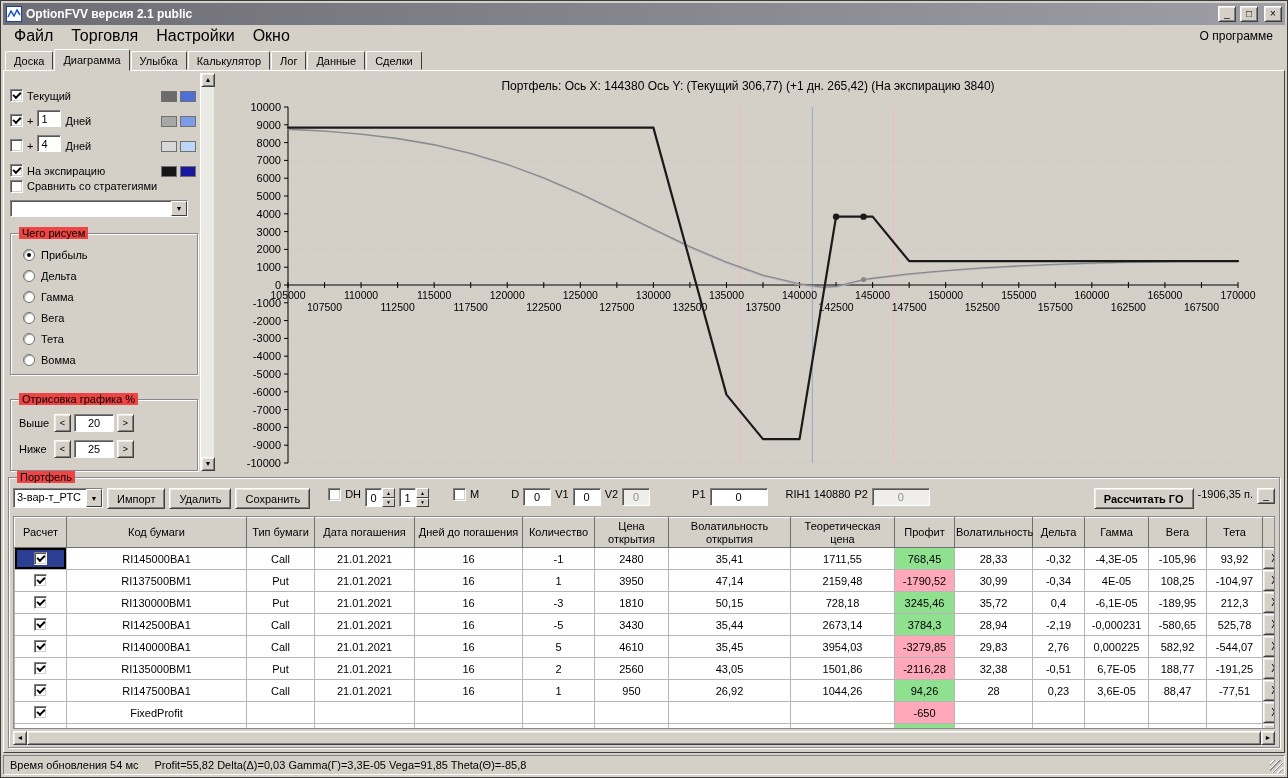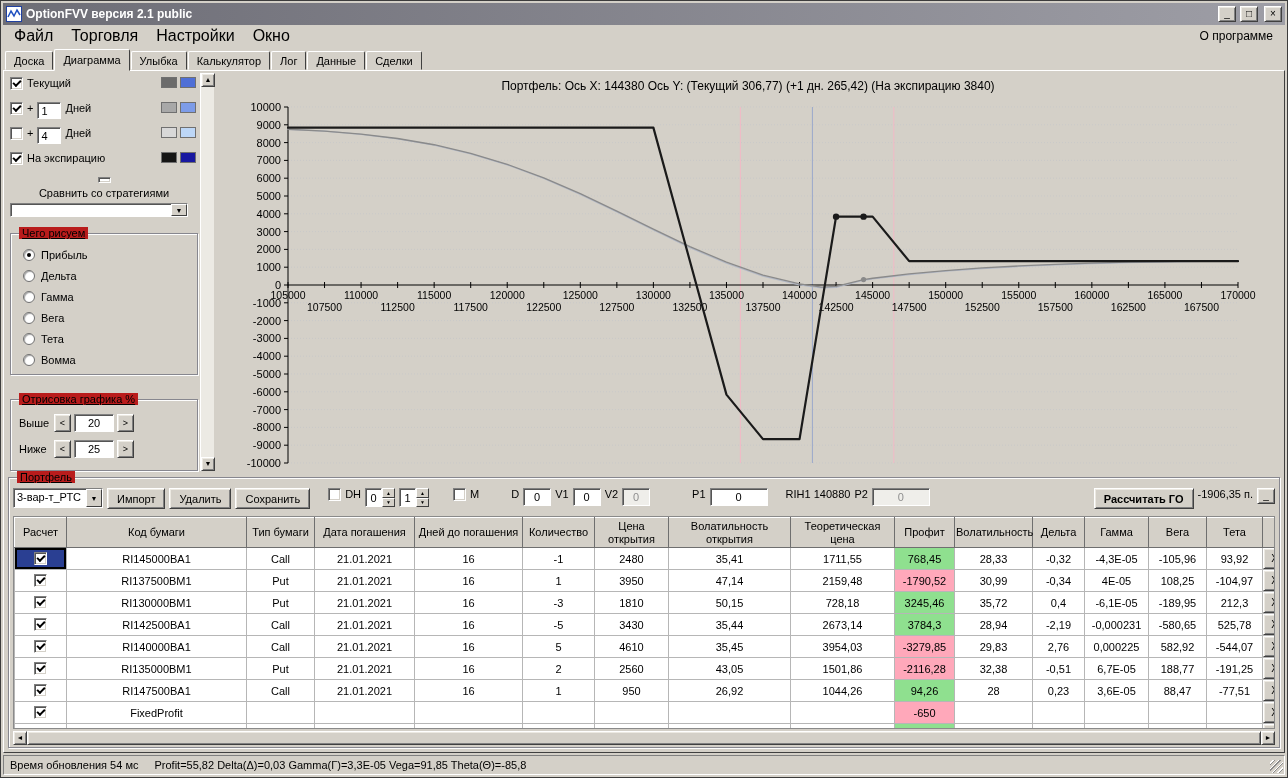--- a/index.html
+++ b/index.html
@@ -16,36 +16,36 @@
   .menu-item{padding:3px 9px;font-size:16px;}
   .menu-about{margin-left:auto;padding:3px 10px;font-size:12px;}
   
   .tabbar{height:23px;flex:0 0 23px;display:flex;align-items:flex-end;padding:2px 2px 0;}
   .tab{height:19px;padding:3px 8px 0;background:#d4d0c8;border:1px solid;border-color:#fff #404040 #d4d0c8 #fff;border-radius:2px 2px 0 0;margin-right:1px;white-space:nowrap;position:relative;z-index:1;}
   .tab.active{height:22px;margin-bottom:-1px;z-index:3;padding-top:4px;}
   .tab-page{flex:1;border:1px solid;border-color:#fff #404040 #404040 #fff;padding:2px;display:flex;flex-direction:column;min-height:0;}
   
   .main-row{display:flex;height:398px;flex:0 0 398px;}
   .left-panel{width:194px;flex:0 0 194px;padding:4px 2px 0 4px;display:flex;flex-direction:column;}
-  .toggle-row{display:flex;align-items:flex-start;gap:4px;height:25px;}
+  .toggle-row{display:flex;align-items:flex-end;gap:4px;height:25px;}
   .toggle-label{white-space:nowrap;}
   .swatches{margin-left:auto;display:flex;gap:3px;padding-right:2px;}
   .swatch{width:16px;height:11px;border:1px solid #707070;display:inline-block;}
   .days-input{width:24px;height:17px;border:1px solid;border-color:#808080 #fff #fff #808080;box-shadow:inset 1px 1px 0 #555;padding:0 3px;font:11px "Liberation Sans",sans-serif;}
-  .compare-row{display:flex;align-items:center;gap:4px;height:22px;flex-direction:column;}
+  .compare-row{display:flex;align-items:center;gap:4px;height:22px;}
   .cb{width:13px;height:13px;min-width:13px;background:#fff;border:1px solid;border-color:#808080 #fff #fff #808080;box-shadow:inset 1px 1px 0 #555,inset -1px -1px 0 #d4d0c8;display:inline-block;position:relative;}
   .cb.checked::after{content:"";position:absolute;left:2px;top:2px;width:6px;height:3px;border-left:2px solid #000;border-bottom:2px solid #000;transform:rotate(-45deg);}
   .radio{width:12px;height:12px;border-radius:50%;background:#fff;border:1px solid #707070;box-shadow:inset 1px 1px 1px rgba(0,0,0,.35);display:inline-block;position:relative;}
   .radio.selected::after{content:"";position:absolute;left:3px;top:3px;width:4px;height:4px;border-radius:50%;background:#000;}
   .combo{display:flex;height:20px;border:1px solid;border-color:#808080 #fff #fff #808080;background:#fff;box-shadow:inset 1px 1px 0 #555;}
   .combo.strategy{width:178px;margin:4px 0 8px;}
   .combo-value{flex:1;padding:2px 3px;white-space:nowrap;overflow:hidden;}
   .combo-btn{width:16px;background:#d4d0c8;border:1px solid;border-color:#fff #404040 #404040 #fff;display:flex;align-items:center;justify-content:center;font-size:7px;}
   .group{border:1px solid #87878f;box-shadow:inset 1px 1px 0 #fdfdfd,1px 1px 0 #fdfdfd;position:relative;}
-  .group-title{position:absolute;top:-7px;left:8px;background:#b91c1c;padding:0 3px;white-space:nowrap;text-decoration:underline;}
+  .group-title{position:absolute;top:-7px;left:8px;background:#ef4444;padding:0 3px;white-space:nowrap;}
   .draw-what{margin-top:8px;padding:10px 4px 4px;}
   .radio-row{display:flex;align-items:center;gap:6px;height:21px;padding-left:8px;}
   .draw-pct{margin-top:24px;padding:10px 4px 8px;}
   .draw-pct-row{display:flex;align-items:center;gap:3px;height:26px;padding-left:4px;}
   .draw-pct-row .lbl{width:32px;}
   .small-btn{width:17px;height:18px;background:#d4d0c8;border:1px solid;border-color:#fff #404040 #404040 #fff;box-shadow:inset 1px 1px 0 #ece9e2,inset -1px -1px 0 #808080;font-size:9px;padding:0;}
   .pct-input{width:40px;height:18px;border:1px solid;border-color:#808080 #fff #fff #808080;box-shadow:inset 1px 1px 0 #555;text-align:center;font:11px "Liberation Sans",sans-serif;}
   .v-scrollbar{width:14px;flex:0 0 14px;background:#eceae4;display:flex;flex-direction:column;justify-content:space-between;border-left:1px solid #fff;}
   .sb-btn{width:14px;height:14px;background:#d4d0c8;border:1px solid;border-color:#fff #404040 #404040 #fff;box-shadow:inset 1px 1px 0 #ece9e2,inset -1px -1px 0 #808080;font-size:7px;line-height:10px;padding:0;}
   

